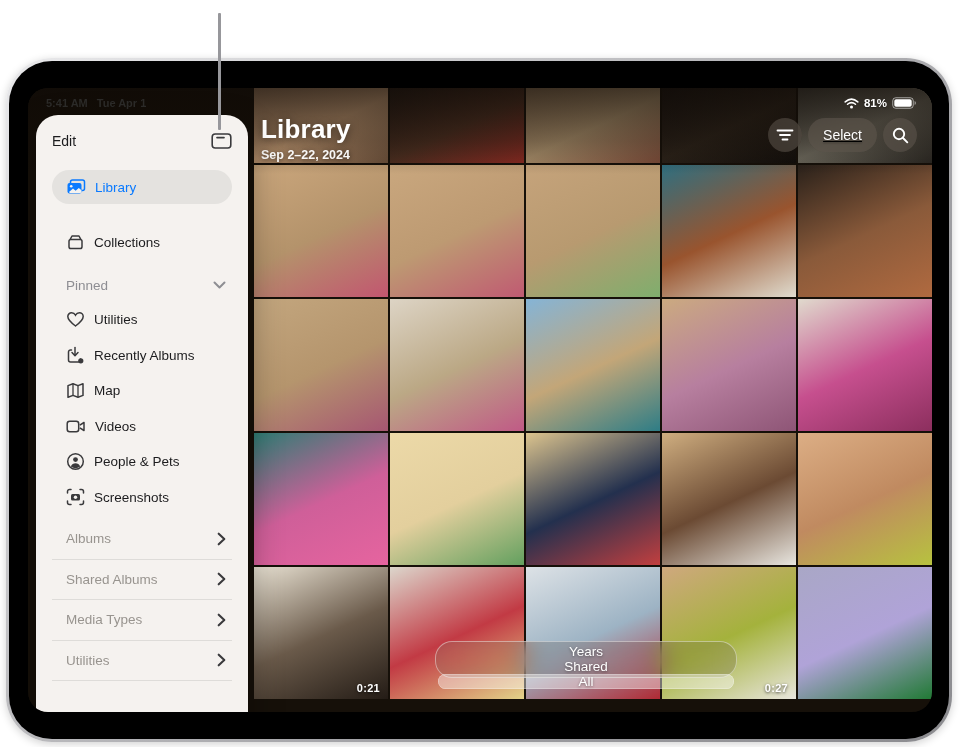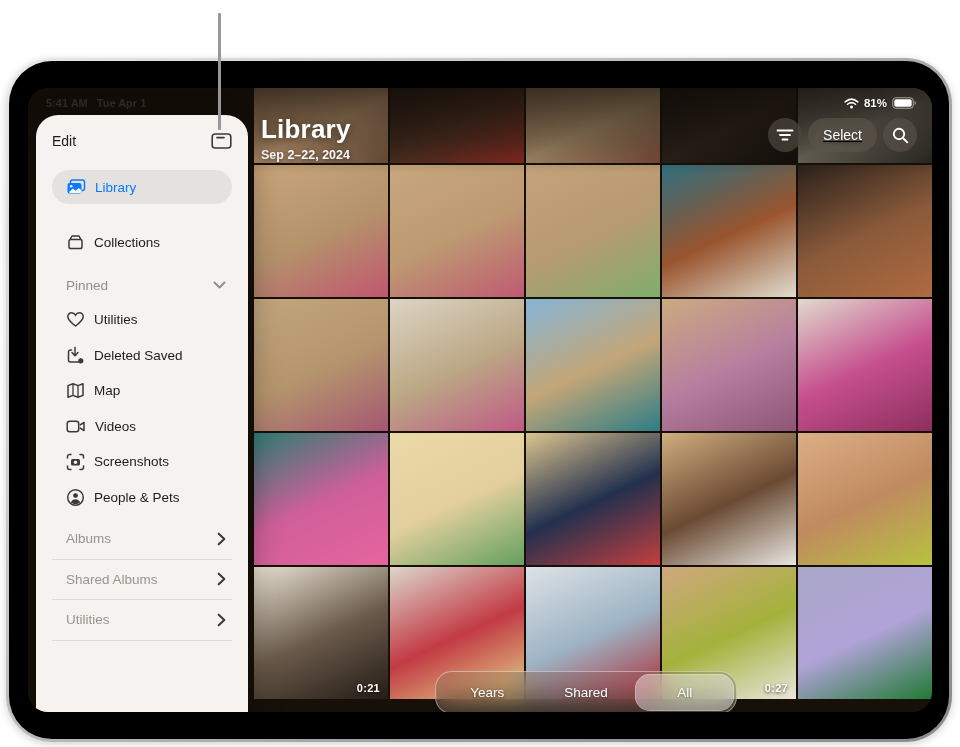--- a/index.html
+++ b/index.html
@@ -45,24 +45,24 @@
     align-items:center; gap:6px;text-decoration:underline; }
   .tb-circle { width:34px; height:34px; border-radius:50%;
     background:rgba(95,88,80,.52); backdrop-filter:blur(10px) saturate(130%);
     display:flex; align-items:center; justify-content:center; }
   .tb-pill { height:34px; padding:0 15px; border-radius:17px;
     background:rgba(95,88,80,.52); backdrop-filter:blur(10px) saturate(130%);
     display:flex; align-items:center; color:#fff; font-size:14px; font-weight:500;
     text-shadow:0 1px 2px rgba(0,0,0,.35); }
 
   
-  .segmented { position:absolute; left:407px; top:583px; width:302px; height:43px;
+  .segmented { position:absolute; left:407px; top:553px; width:302px; height:37px;
     z-index:4; border-radius:17px; background:rgba(120,112,102,.34);
     border:1px solid rgba(255,255,255,.42); backdrop-filter:blur(12px) saturate(130%);
-    display:flex; padding:2px; }
+    display:flex; padding:2px;flex-direction:column; }
   .segment { flex:1; display:flex; align-items:center; justify-content:center;
     color:#fff; font-size:13.5px; font-weight:500; border-radius:15px;
     text-shadow:0 1px 3px rgba(0,0,0,.45); }
   .segment.selected { background:rgba(255,255,255,.42);
     box-shadow:inset 0 0 0 .5px rgba(255,255,255,.5); }
 
   
   .sidebar { position:absolute; left:8px; top:27px; width:212px; height:685px;
     z-index:5; border-radius:22px; background:#f5f2ef;
     box-shadow:0 14px 34px rgba(0,0,0,.38),0 0 0 .5px rgba(0,0,0,.08); 
@@ -249,21 +249,21 @@
 
       <div class="side-item">
         <span class="icon">
           <svg width="19" height="18" viewBox="0 0 19 18">
               <path d="M5.5 4 H4.5 a2 2 0 0 0 -2 2 v8 a2 2 0 0 0 2 2 h8 a2 2 0 0 0 2 -2 v-1" fill="none" stroke="#3a3a3c" stroke-width="1.5" stroke-linecap="round"></path>
               <line x1="9" y1="1.5" x2="9" y2="9" stroke="#3a3a3c" stroke-width="1.5" stroke-linecap="round"></line>
               <path d="M6 6.5 L9 9.7 L12 6.5" fill="none" stroke="#3a3a3c" stroke-width="1.5" stroke-linecap="round" stroke-linejoin="round"></path>
               <circle cx="14.8" cy="14.8" r="2.6" fill="#3a3a3c"></circle>
             </svg>
         </span>
-        <span class="label">Deleted Saved</span>
+        <span class="label">Recently Albums</span>
       </div>
 
       <div class="side-item">
         <span class="icon">
           <svg width="19" height="17" viewBox="0 0 19 17">
               <path d="M2 3.6 L7 1.8 L12 3.6 L17 1.8 V13.4 L12 15.2 L7 13.4 L2 15.2 Z" fill="none" stroke="#3a3a3c" stroke-width="1.5" stroke-linejoin="round"></path>
               <line x1="7" y1="1.8" x2="7" y2="13.4" stroke="#3a3a3c" stroke-width="1.3"></line>
               <line x1="12" y1="3.6" x2="12" y2="15.2" stroke="#3a3a3c" stroke-width="1.3"></line>
             </svg>
         </span>
@@ -271,73 +271,81 @@
       </div>
 
       <div class="side-item">
         <span class="icon">
           <svg width="20" height="15" viewBox="0 0 20 15">
               <rect x="1.2" y="2.2" width="11.5" height="10.5" rx="2.5" fill="none" stroke="#3a3a3c" stroke-width="1.5"></rect>
               <path d="M13.8 6.2 L18 3.5 V11.5 L13.8 8.8" fill="none" stroke="#3a3a3c" stroke-width="1.5" stroke-linejoin="round"></path>
             </svg>
         </span>
         <span class="label">Videos</span>
+      </div>
+
+      <div class="side-item">
+        <span class="icon">
+          <svg width="19" height="19" viewBox="0 0 19 19">
+              <circle cx="9.5" cy="9.5" r="7.8" fill="none" stroke="#3a3a3c" stroke-width="1.5"></circle>
+              <circle cx="9.5" cy="7.6" r="2.4" fill="#3a3a3c"></circle>
+              <path d="M4.8 14.6 C5.8 12.2 7.5 11.2 9.5 11.2 C11.5 11.2 13.2 12.2 14.2 14.6 A7.8 7.8 0 0 1 4.8 14.6 Z" fill="#3a3a3c"></path>
+            </svg>
+        </span>
+        <span class="label">People &amp; Pets</span>
       </div>
 
       <div class="side-item">
         <span class="icon">
           <svg width="19" height="18" viewBox="0 0 19 18">
               <g stroke="#3a3a3c" stroke-width="1.5" fill="none" stroke-linecap="round">
                 <path d="M1.5 5 V3.5 a2 2 0 0 1 2 -2 H5"></path>
                 <path d="M14 1.5 h1.5 a2 2 0 0 1 2 2 V5"></path>
                 <path d="M17.5 13 v1.5 a2 2 0 0 1 -2 2 H14"></path>
                 <path d="M5 16.5 H3.5 a2 2 0 0 1 -2 -2 V13"></path>
               </g>
               <rect x="5" y="6" width="9" height="6.5" rx="1.5" fill="#3a3a3c"></rect>
               <circle cx="9.5" cy="9.2" r="1.7" fill="#f5f2ef"></circle>
             </svg>
         </span>
         <span class="label">Screenshots</span>
       </div>
 
-      <div class="side-item">
-        <span class="icon">
-          <svg width="19" height="19" viewBox="0 0 19 19">
-              <circle cx="9.5" cy="9.5" r="7.8" fill="none" stroke="#3a3a3c" stroke-width="1.5"></circle>
-              <circle cx="9.5" cy="7.6" r="2.4" fill="#3a3a3c"></circle>
-              <path d="M4.8 14.6 C5.8 12.2 7.5 11.2 9.5 11.2 C11.5 11.2 13.2 12.2 14.2 14.6 A7.8 7.8 0 0 1 4.8 14.6 Z" fill="#3a3a3c"></path>
-            </svg>
-        </span>
-        <span class="label">People &amp; Pets</span>
-      </div>
-
 
       <div class="group-row gr-first">
         <span class="label">Albums</span>
         <span class="icon">
           <svg width="9" height="14" viewBox="0 0 9 14">
               <path d="M1.7 1.7 L7.3 7 L1.7 12.3" fill="none" stroke="#3a3a3c" stroke-width="2.1" stroke-linecap="round" stroke-linejoin="round"></path>
             </svg>
         </span>
       </div>
       <div class="group-row">
         <span class="label">Shared Albums</span>
         <span class="icon">
           <svg width="9" height="14" viewBox="0 0 9 14">
               <path d="M1.7 1.7 L7.3 7 L1.7 12.3" fill="none" stroke="#3a3a3c" stroke-width="2.1" stroke-linecap="round" stroke-linejoin="round"></path>
             </svg>
         </span>
       </div>
       <div class="group-row">
-        <span class="label">Utilities</span>
+        <span class="label">Media Types</span>
         <span class="icon">
           <svg width="9" height="14" viewBox="0 0 9 14">
               <path d="M1.7 1.7 L7.3 7 L1.7 12.3" fill="none" stroke="#3a3a3c" stroke-width="2.1" stroke-linecap="round" stroke-linejoin="round"></path>
             </svg>
         </span>
       </div>
+      <div class="group-row">
+        <span class="label">Utilities</span>
+        <span class="icon">
+          <svg width="9" height="14" viewBox="0 0 9 14">
+              <path d="M1.7 1.7 L7.3 7 L1.7 12.3" fill="none" stroke="#3a3a3c" stroke-width="2.1" stroke-linecap="round" stroke-linejoin="round"></path>
+            </svg>
+        </span>
+      </div>
     </div>
 
   </div>
 
   <div class="callout-line"></div>
 
 </div>
 
 </body></html>

